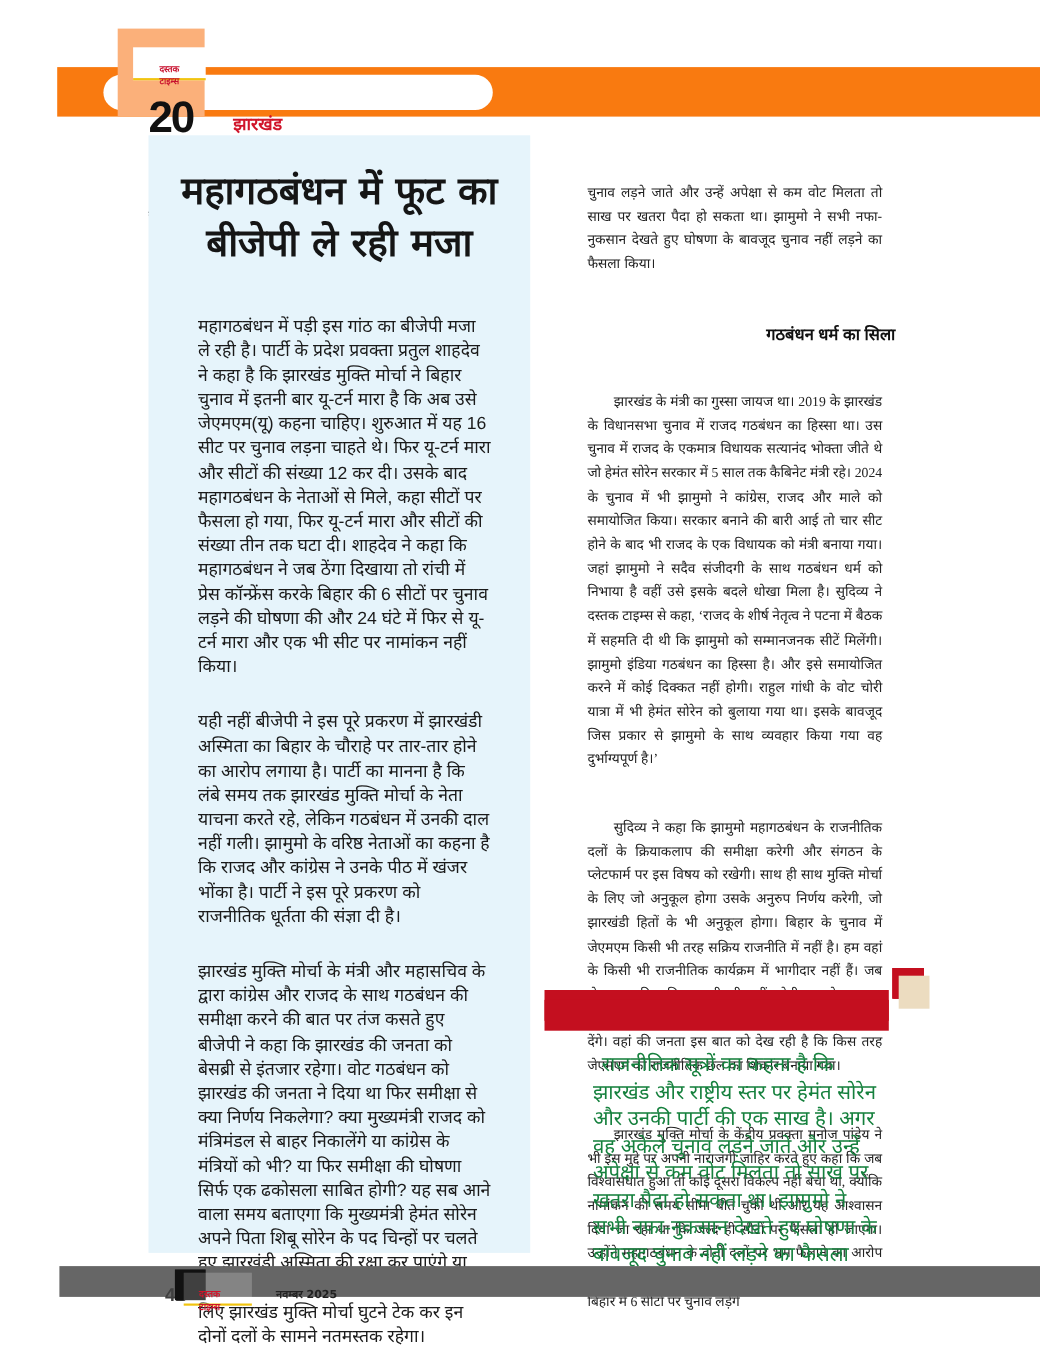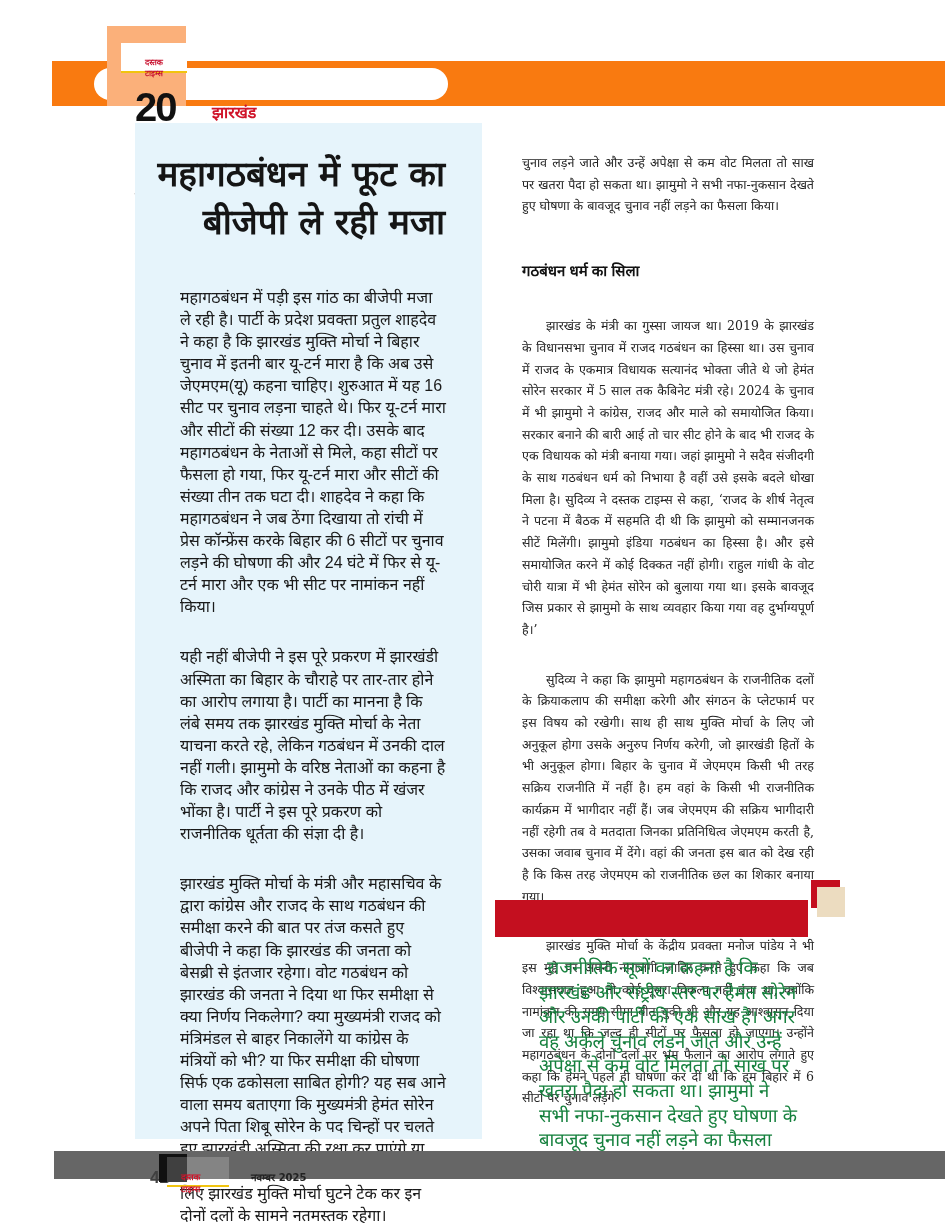--- a/index.html
+++ b/index.html
@@ -10,29 +10,29 @@
   .band { position: absolute; left: 38px; top: 47px; width: 907px; height: 45px; background: #f97a10; }
   .pill { position: absolute; left: 80px; top: 54px; width: 354px; height: 32px; background: #ffffff; border-radius: 16px; }
   .section-label { position: absolute; left: 184px; top: 58px; font-size: 16px; font-weight: bold; color: #d0142a; line-height: 22px; margin-top: 16px; }
   .badge { position: absolute; left: 93px; top: 12px; width: 79px; height: 80px; background: #fbb07a; text-align: center; }
   .badge .brand { display: block; margin: 3px auto 0; width: 66px; height: 11px; background: #fff; color: #c8102e; font-size: 8px; font-weight: bold; line-height: 11px; border-bottom: 2px solid #f1c40f; }
   .badge .num { display: block; font-family: Liberation Sans, sans-serif; font-weight: bold; font-size: 40px; line-height: 40px; color: #111; letter-spacing: -2px; }
   .badge .tag { display: block; font-size: 9px; font-weight: bold; line-height: 14px; color: #111; margin-top: 20px; }
 
   
   .leftbox { position: absolute; left: 121px; top: 109px; width: 347px; height: 1016px; background: #e6f4fb; }
-  .headline { position: absolute; left: 112px; top: 122px; width: 333px; text-align: right; font-size: 35px; font-weight: bold; line-height: 48px; color: #151515; }
+  .headline { position: absolute; left: 128px; top: 122px; width: 333px; text-align: center; font-size: 35px; font-weight: bold; line-height: 48px; color: #151515; }
   .leftbody { position: absolute; left: 138px; top: 245px; width: 322px; font-family: "Liberation Sans", sans-serif; font-size: 16px; line-height: 22.1px; color: #1a1a1a; }
   .leftbody p { margin: 0; }
 
   
   .rightcol { position: absolute; left: 480px; top: 110px; width: 348px; font-family: "DejaVu Serif", serif; font-size: 12.5px; line-height: 21.7px; color: #222; text-align: justify; }
-  .rightcol p { margin: 0; }
-  .rightcol p.indent { text-indent: 24px; }
-  .subhead { font-family: "Liberation Sans", sans-serif; font-weight: bold; font-size: 15px; line-height: 20px; margin: 16px 0 6px; color: #111; text-align: left; }
+  .rightcol p { margin: 12px; }
+  .rightcol p.indent { text-indent: 24px; font-family: Liberation Serif, serif; }
+  .subhead { font-family: "Liberation Sans", sans-serif; font-weight: bold; font-size: 15px; line-height: 20px; margin: 16px 0 6px; color: #111; text-align: right; }
 
   
   .rule-thick { position: absolute; left: 481px; top: 886px; width: 313px; height: 6px; background: #c40f1f; }
   .rule-thin { position: absolute; left: 481px; top: 895px; width: 313px; height: 2px; background: #c40f1f; }
   .rule-up { position: absolute; left: 798px; top: 866px; width: 26px; height: 6px; background: #c40f1f; }
   .rule-vert { position: absolute; left: 797px; top: 866px; width: 6px; height: 26px; background: #c40f1f; }
   .tan-block { position: absolute; left: 803px; top: 873px; width: 26px; height: 30px; background: #ecdcc0; }
 
   
   .pullquote { position: absolute; left: 497px; top: 914px; width: 320px; font-family: "Liberation Sans", sans-serif; font-size: 18.5px; line-height: 24.6px; color: #15803d; }

